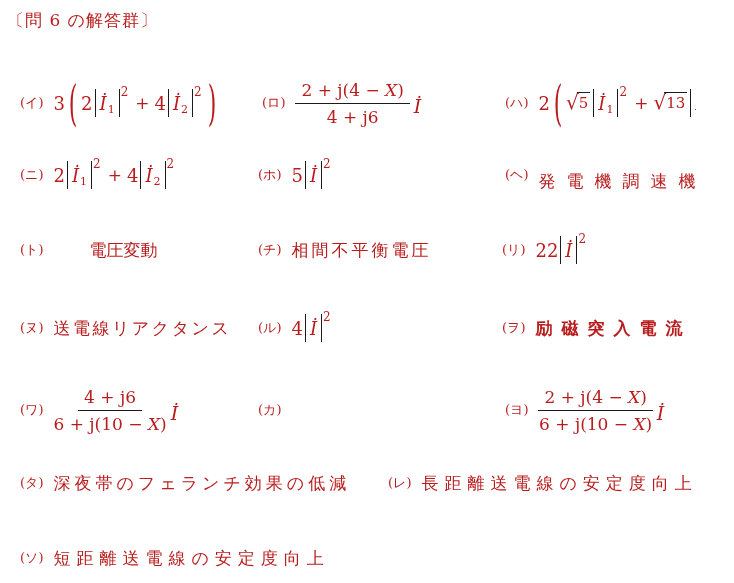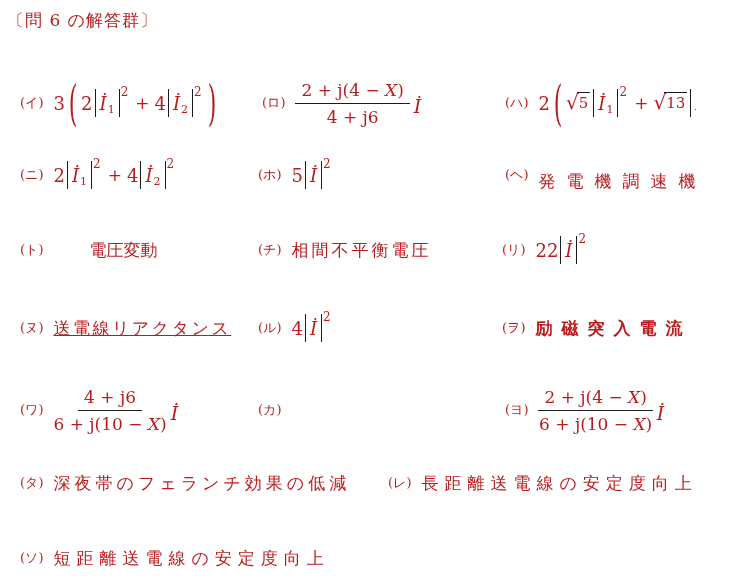--- a/index.html
+++ b/index.html
@@ -5,21 +5,21 @@
   html,body{margin:0;padding:0;background:#fff;}
   .page{
     position:relative;width:696px;height:583px;background:#ffffff;
     font-family:"DejaVu Serif", serif;color:#b91c1c;overflow:hidden;
   }
   .title{position:absolute;left:7px;top:9px;font-size:17px;letter-spacing:1px;white-space:nowrap;}
   .item{position:absolute;display:flex;align-items:center;white-space:nowrap;}
   .lbl{font-size:13px;margin-right:10px;letter-spacing:0;}
   .txt{font-size:17px;}
   .ls0{letter-spacing:0;margin-left:36px;}
-  .ls2{letter-spacing:2.5px;text-decoration:underline;}
+  .ls2{letter-spacing:2.5px;}
   .ls3{letter-spacing:3px;}
   .ls4{letter-spacing:4px;}
   .ls5{letter-spacing:4.5px;}
   .ls6{letter-spacing:6px;}
   .ls9{letter-spacing:9px;font-weight:bold;}
   .ls11{letter-spacing:11px;margin-top:12px;}
   .m{display:inline-flex;align-items:center;}
   .co{font-size:18px;}
   .op{font-size:17px;margin:0 5px;}
   .ph{font-style:italic;font-size:18px;font-family:"DejaVu Serif",serif;}

